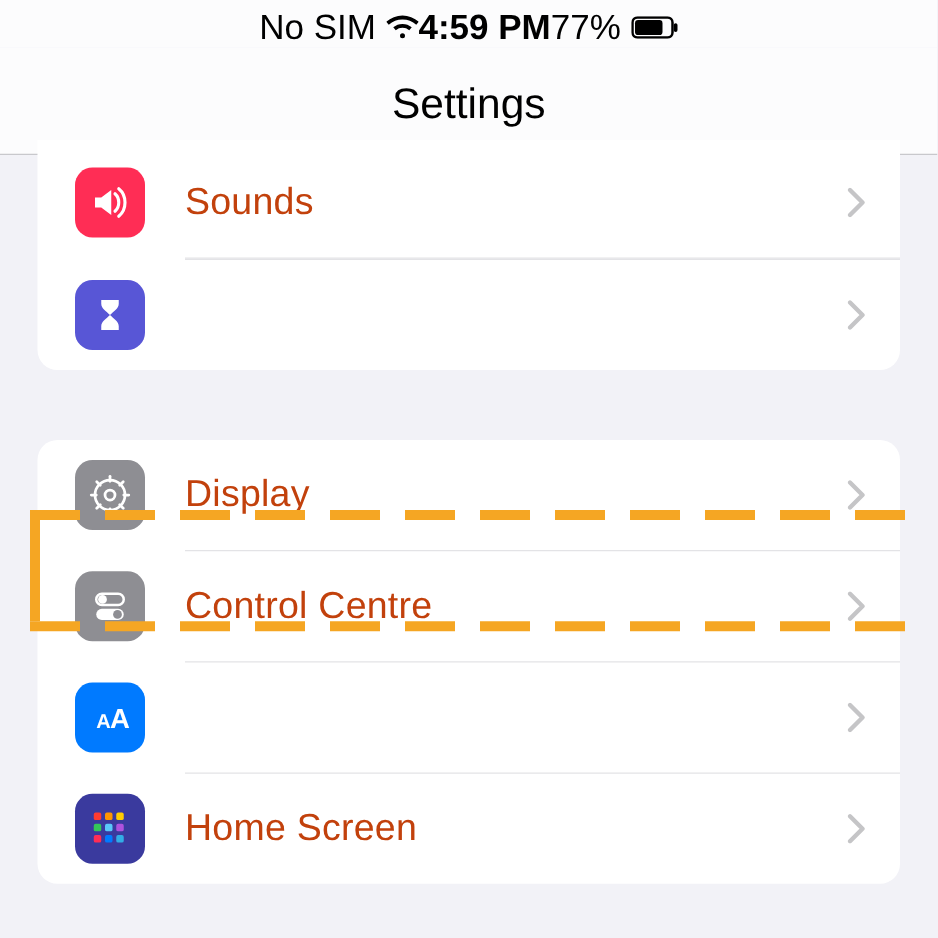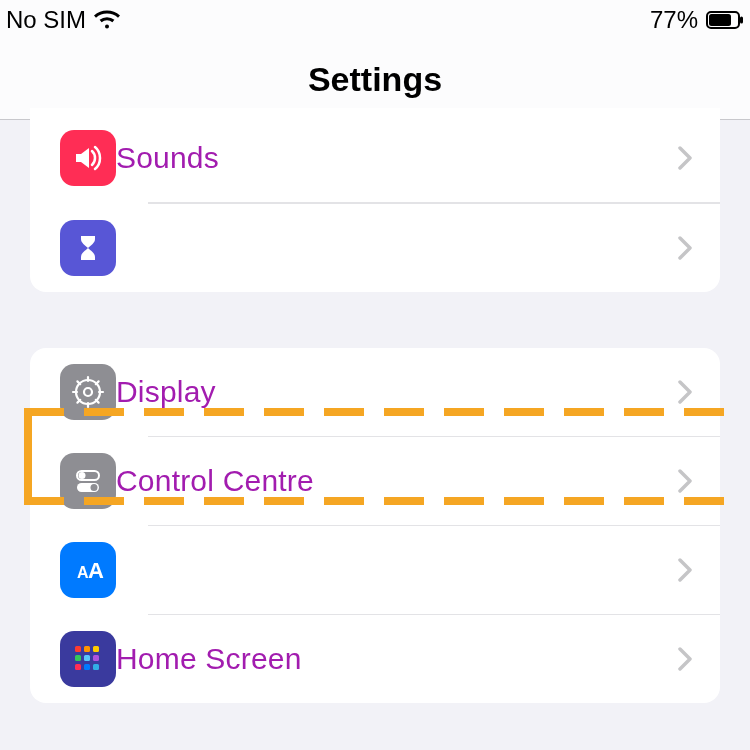--- a/index.html
+++ b/index.html
@@ -1,25 +1,25 @@
 <!DOCTYPE html>
 <html><head>
 <meta charset="utf-8">
 <style>
   html,body{margin:0;padding:0;width:750px;height:750px;font-family:-apple-system,Helvetica,Arial,sans-serif;background:#f2f2f7;overflow:hidden}
-  .status-bar{display:flex;justify-content:space-between;align-items:center;padding:6px 6px 0;font-size:24px;font-weight:500;background:#fcfcfd}
+  .status-bar{display:flex;justify-content:center;align-items:center;padding:6px 20px 0;font-size:28px;font-weight:500;background:#fcfcfd}
   .status-left,.status-right{display:flex;align-items:center;gap:8px}
   .wifi-icon svg,.battery-icon svg{display:block}
-  .header{text-align:center;font-size:34px;font-weight:700;padding:26px 0 20px;background:#fcfcfd;border-bottom:1px solid #c8c8cc}
+  .header{text-align:center;font-size:34px;font-weight:400;padding:26px 0 20px;background:#fcfcfd;border-bottom:1px solid #c8c8cc}
   .group{background:#fff;border-radius:16px;margin:0 30px}
   .group1{margin-top:-12px;border-top-left-radius:0;border-top-right-radius:0;padding-top:6px}
   .gap{height:56px}
   .row{display:flex;align-items:center;height:88px;cursor:pointer;position:relative}
   .icon-box{width:56px;height:56px;border-radius:14px;margin-left:30px;display:flex;align-items:center;justify-content:center;flex-shrink:0;color:#fff}
-  .label{font-size:30px;color:#a21caf;letter-spacing:.2px}
+  .label{font-size:30px;margin-left:32px;color:#c2410c;letter-spacing:.2px}
   .chevron{margin-left:auto;margin-right:28px;color:#c5c5c7}
   .chevron svg{display:block}
   .sep{height:1px;background:#e3e3e6;margin-left:118px}
   .sounds{background:#ff2d55}
   .focus{background:#5856d6}
   .screen-time{background:#5856d6}
   .general{background:#8e8e93}
   .control-centre{background:#8e8e93}
   .display{background:#007aff}
   .home-screen{background:#3a3a9e;overflow:hidden}
@@ -30,20 +30,21 @@
 
 <div class="status-bar">
   <div class="status-left">
     <span>No SIM</span>
     <span class="wifi-icon">
       <svg width="26" height="20" viewBox="0 0 26 20">
           <path d="M13 18.5a2 2 0 100-4 2 2 0 000 4zm-5.4-6.3a8.5 8.5 0 0110.8 0l2-2.4a11.6 11.6 0 00-14.8 0l2 2.4zM2 7.8a16.5 16.5 0 0122 0l2-2.4a19.6 19.6 0 00-26 0L2 7.8z" fill="#000"></path>
         </svg>
     </span>
   </div>
+  <div style="font-weight:600">4:59 PM</div>
   <div class="status-right">
     <span>77%</span>
     <span class="battery-icon">
       <svg width="38" height="18" viewBox="0 0 38 18">
           <rect x="1" y="1" width="32" height="16" rx="4" fill="none" stroke="#000" stroke-width="2"></rect>
           <rect x="3" y="3" width="22" height="12" rx="2.5" fill="#000"></rect>
           <rect x="34" y="5.5" width="3" height="7" rx="1.5" fill="#000"></rect>
         </svg>
     </span>
   </div>

